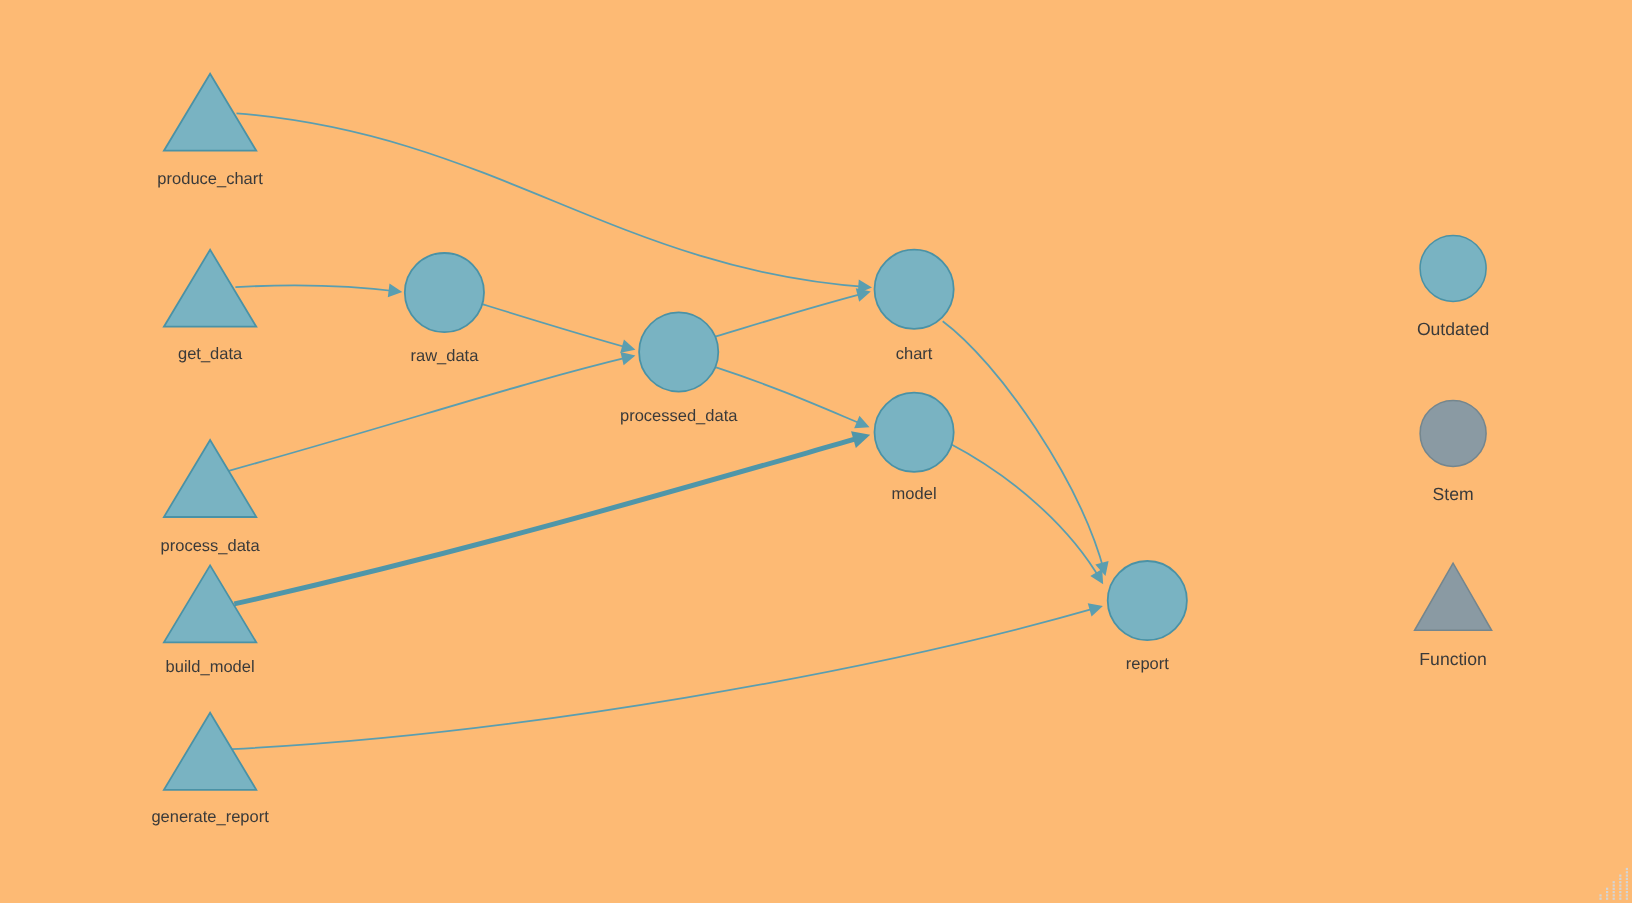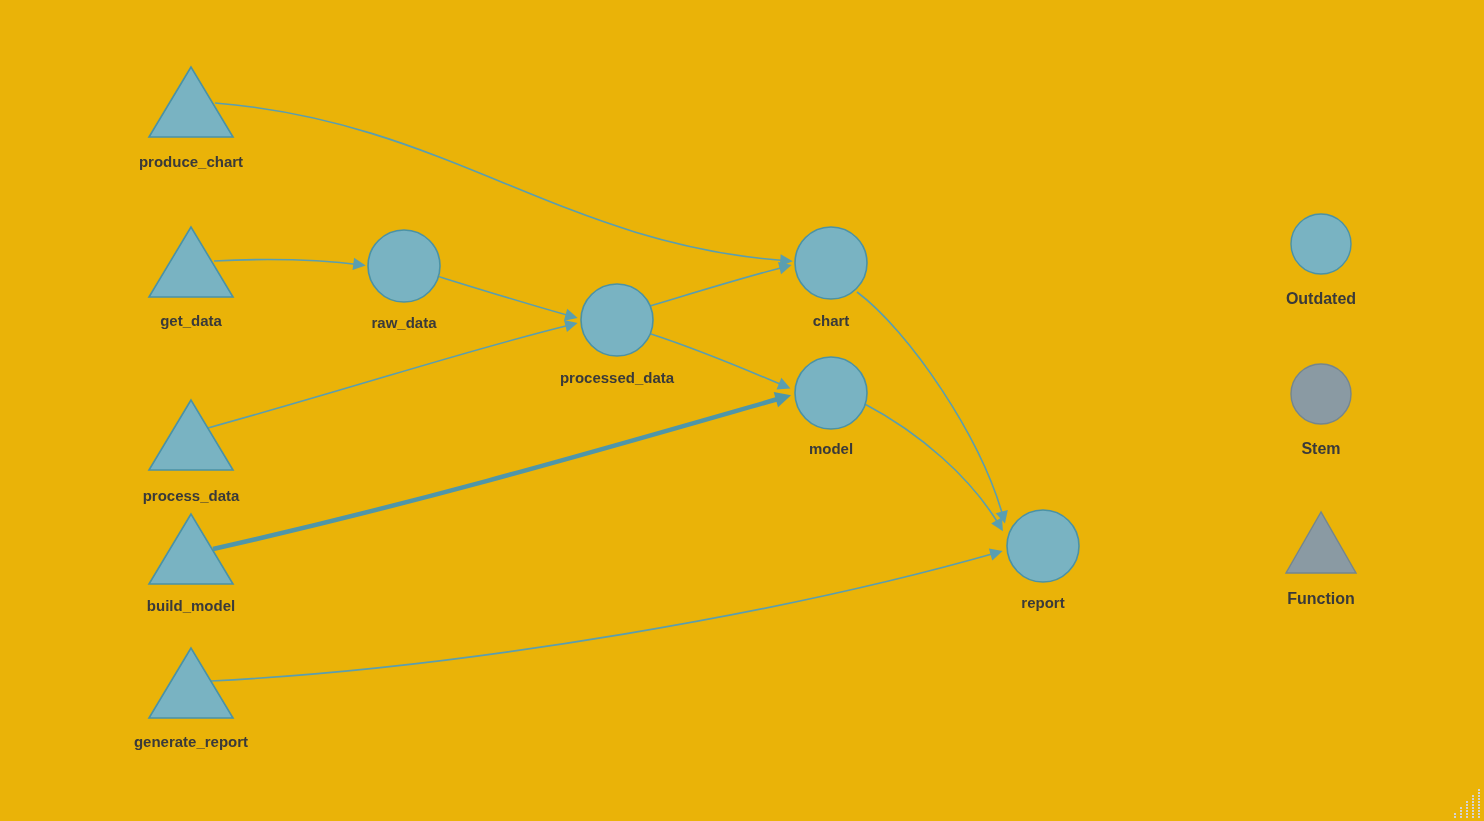--- a/index.html
+++ b/index.html
@@ -8,22 +8,21 @@
     width: 1484px;
     height: 821px;
     background: #ffffff;
     overflow: hidden;
     font-family: "Liberation Sans", sans-serif;
   }
   #stage {
     position: relative;
     width: 1484px;
     height: 821px;
-    background: #eab308;
-    font-weight: bold;
+    background: #fdba74;
   }
   svg text {
     font-family: "Liberation Sans", sans-serif;
     -webkit-user-select: none;
     user-select: none;
   }
   .node-shape { cursor: pointer; }
   .edge-path { fill: none; }
 </style>
 </head>

